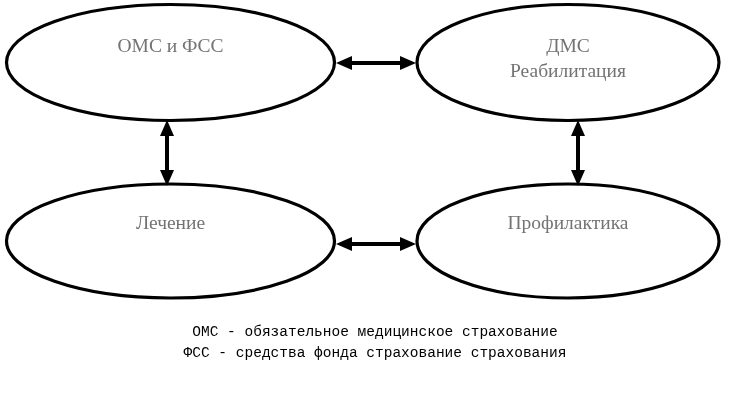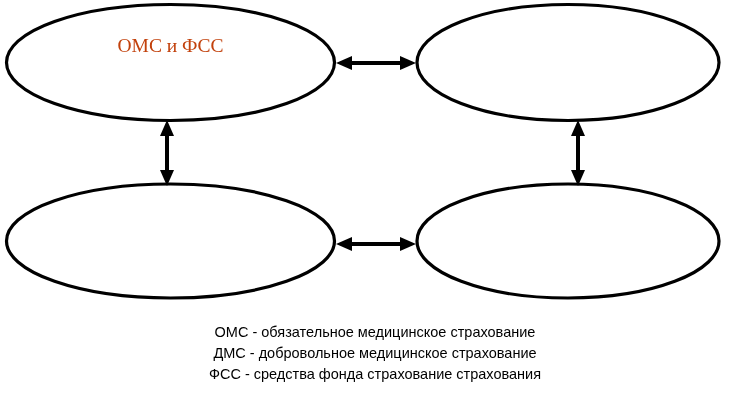--- a/index.html
+++ b/index.html
@@ -26,21 +26,21 @@
     top: 0;
     width: 750px;
     height: 403px;
   }
   .node-label {
     position: absolute;
     text-align: center;
     line-height: 1.30;
     font-family: "Liberation Serif", "DejaVu Serif", serif;
     font-size: 19.5px;
-    color: #c2410c;
+    color: #737373;
     white-space: nowrap;
     pointer-events: none;
   }
   .node-label .line1,
   .node-label .line2 {
     display: block;
   }
   #node-top-left-label  { left: 5px;   top: 33px; width: 331px; }
   #node-top-right-label { left: 416px; top: 33px; width: 304px; }
   #node-bottom-left-label  { left: 5px;   top: 210px; width: 331px; }
@@ -48,21 +48,21 @@
 
   #legend {
     position: absolute;
     left: 0;
     top: 322px;
     width: 750px;
     text-align: center;
   }
   .legend-line {
     display: block;
-    font-family: Liberation Sans, sans-serif;
+    font-family: Liberation Mono, monospace;
     font-size: 14.5px;
     line-height: 21px;
     color: #000000;
     white-space: nowrap;
   }
 </style>
 </head>
 <body>
 
 <div id="diagram-root">
@@ -99,26 +99,31 @@
       <line x1="578" y1="131" x2="578" y2="175" stroke="#000000" stroke-width="4"></line>
       <polygon points="578,120 571,136 585,136" fill="#000000"></polygon>
       <polygon points="578,186 571,170 585,170" fill="#000000"></polygon>
     </g>
   </svg>
 
   <div class="node-label" id="node-top-left-label">
     <span class="line1">ОМС и ФСС</span>
   </div>
 
+  <div class="node-label" id="node-top-right-label">
+    <span class="line1">ДМС</span>
+    <span class="line2">Реабилитация</span>
+  </div>
 
   <div class="node-label" id="node-bottom-left-label">
+    <span class="line2">Лечение</span>
   </div>
 
   <div class="node-label" id="node-bottom-right-label">
+    <span class="line2">Профилактика</span>
   </div>
 
   <div id="legend">
     <span class="legend-line">ОМС - обязательное медицинское страхование</span>
-    <span class="legend-line">ДМС - добровольное медицинское страхование</span>
     <span class="legend-line">ФСС - средства фонда страхование страхования</span>
   </div>
 
 </div>
 
 </body></html>

